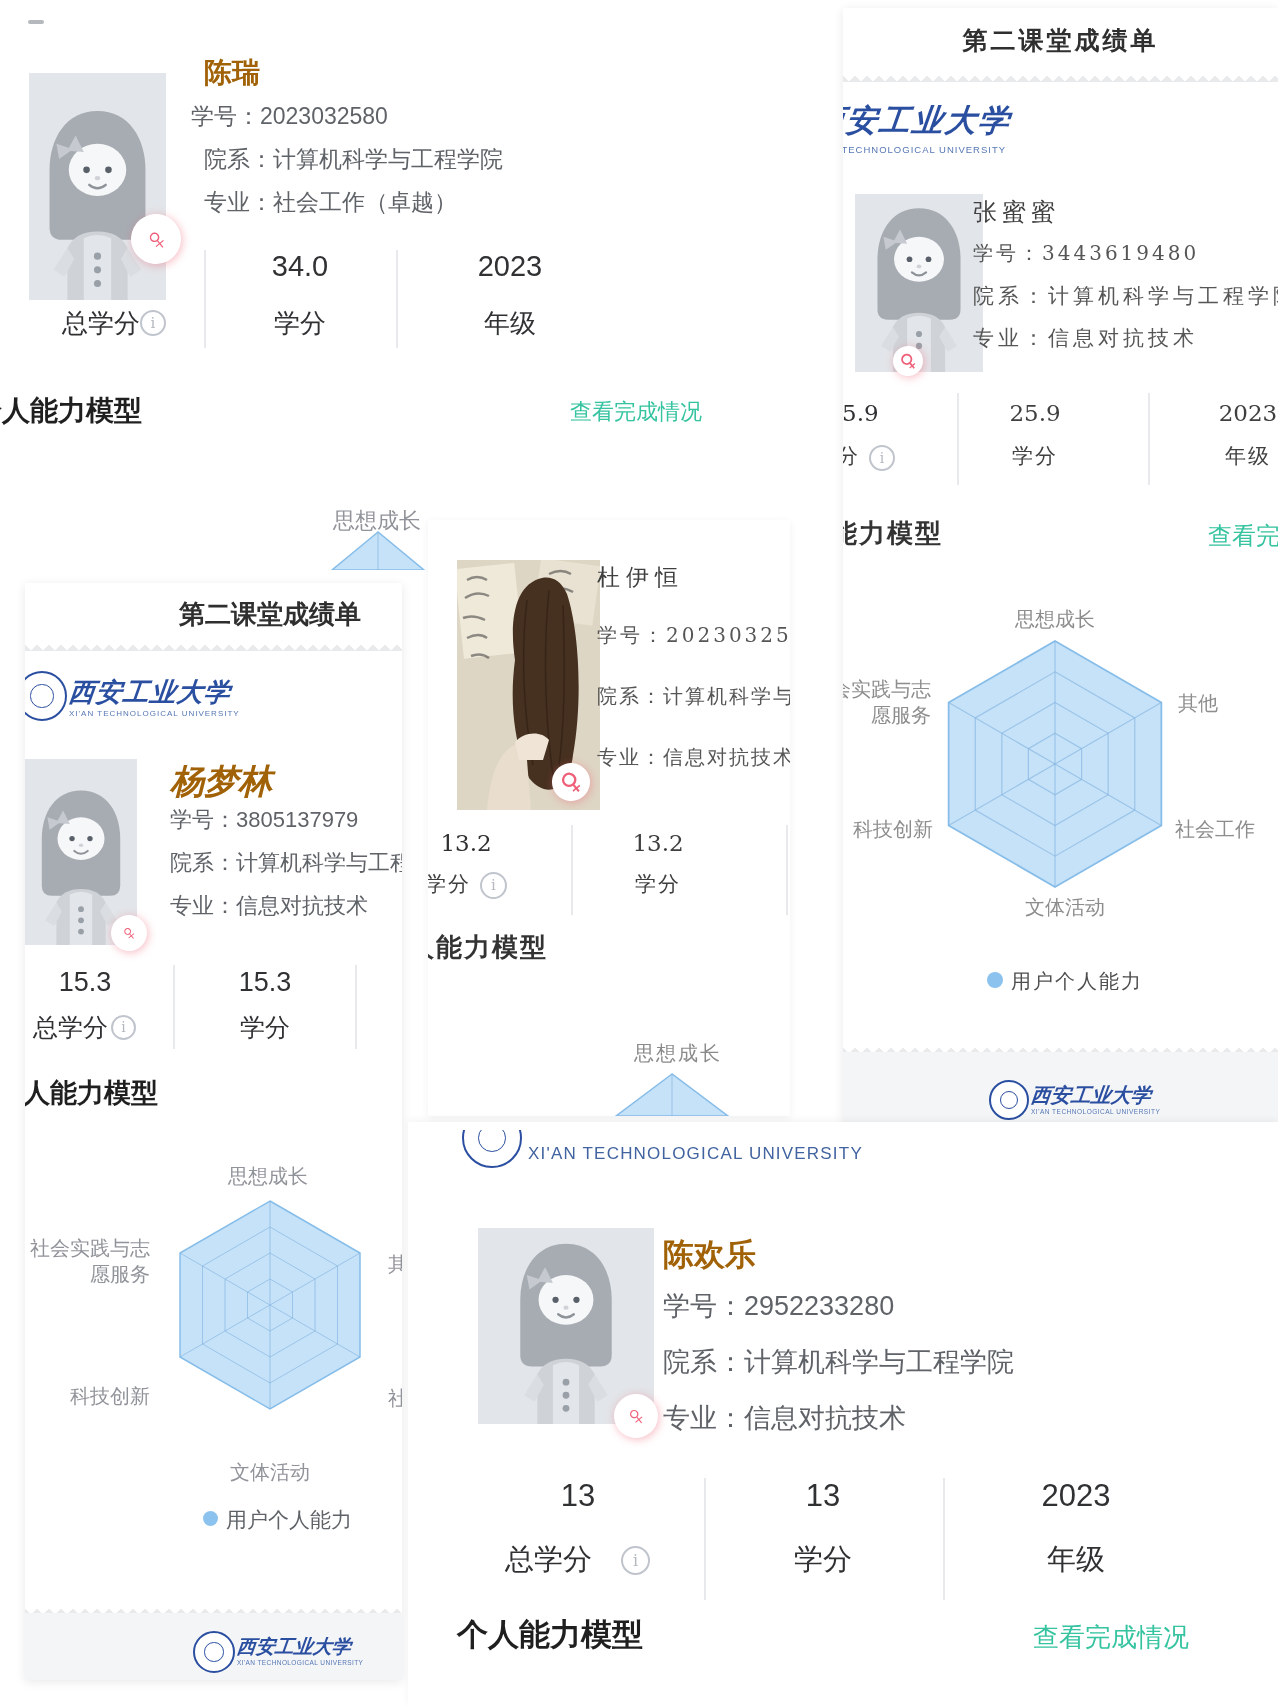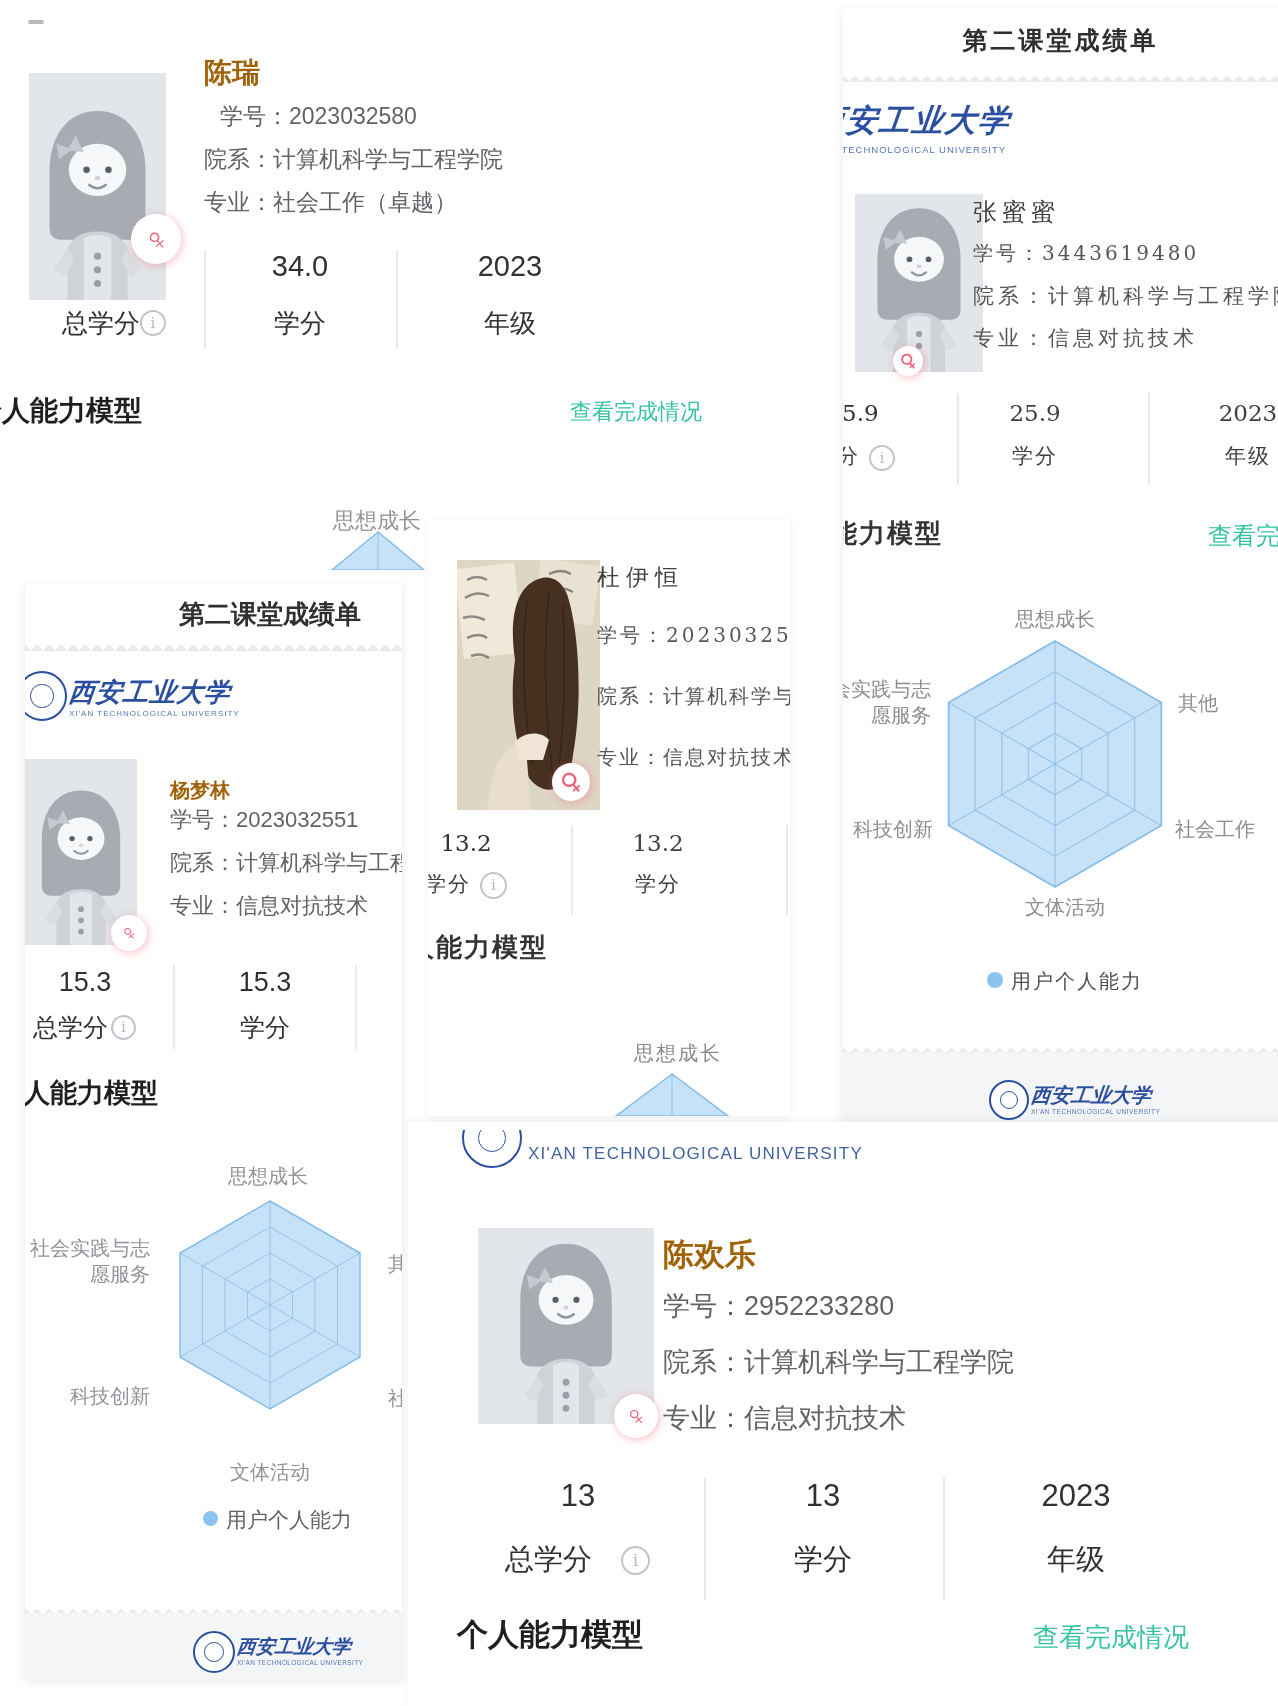--- a/index.html
+++ b/index.html
@@ -77,21 +77,21 @@
 
   <div class="card" style="left:0;top:0;width:778px;height:570px;box-shadow:none;">
     <div class="abs" style="left:28px;top:20px;width:16px;height:4px;background:#9ca1a7;border-radius:2px;opacity:.75;"></div>
     <div class="avatar" style="left:29px;top:73px;width:137px;height:227px;">
       <svg width="137" height="227" viewBox="0 0 100 150" preserveAspectRatio="xMidYMax meet">
           <use href="#girl"></use>
         </svg>
     </div>
     <div class="badge" style="left:131px;top:214px;width:50px;height:50px;font-size:34px;">♀</div>
     <div class="abs name" style="left:204px;top:54px;font-size:28px;">陈瑞</div>
-    <div class="abs row" style="left:220px;top:101px;font-size:23px;">学号：2023032580</div>
+    <div class="abs row" style="left:191px;top:101px;font-size:23px;">学号：2023032580</div>
     <div class="abs row" style="left:204px;top:144px;font-size:23px;">院系：计算机科学与工程学院</div>
     <div class="abs row" style="left:204px;top:187px;font-size:23px;">专业：社会工作（卓越）</div>
     <div class="abs stat-lab" style="left:62px;top:306px;font-size:26px;">总学分</div>
     <span class="abs info-i" style="left:140px;top:310px;width:22px;height:22px;line-height:22px;font-size:15px;">i</span>
     <div class="vdiv" style="left:204px;top:250px;height:98px;"></div>
     <div class="abs stat-val" style="left:250px;top:250px;width:100px;font-size:29px;">34.0</div>
     <div class="abs stat-lab" style="left:258px;top:306px;width:84px;font-size:26px;">学分</div>
     <div class="vdiv" style="left:396px;top:250px;height:98px;"></div>
     <div class="abs stat-val" style="left:455px;top:250px;width:110px;font-size:29px;">2023</div>
     <div class="abs stat-lab" style="left:463px;top:306px;width:94px;font-size:26px;">年级</div>
@@ -160,22 +160,22 @@
         <div class="core"></div>
       </div>
     <div class="abs script nowrap" style="left:44px;top:92px;font-size:26px;letter-spacing:1px;">西安工业大学</div>
     <div class="abs caps" style="left:44px;top:126px;font-size:8px;">XI'AN TECHNOLOGICAL UNIVERSITY</div>
     <div class="avatar" style="left:0;top:176px;width:112px;height:186px;">
       <svg width="112" height="186" viewBox="0 0 100 150" preserveAspectRatio="xMidYMax meet">
           <use href="#girl"></use>
         </svg>
     </div>
     <div class="badge" style="left:86px;top:332px;width:36px;height:36px;font-size:24px;">♀</div>
-    <div class="abs name" style="left:145px;top:194px;font-size:20px;">杨梦林</div>
-    <div class="abs row nowrap" style="left:145px;top:222px;font-size:22px;">学号：2023032551</div>
+    <div class="abs name" style="left:145px;top:176px;font-size:34px;font-style:italic;">杨梦林</div>
+    <div class="abs row nowrap" style="left:145px;top:222px;font-size:22px;">学号：3805137979</div>
     <div class="abs row nowrap" style="left:145px;top:265px;font-size:22px;">院系：计算机科学与工程学院</div>
     <div class="abs row nowrap" style="left:145px;top:308px;font-size:22px;">专业：信息对抗技术</div>
     <div class="abs stat-val red" style="left:10px;top:384px;width:100px;font-size:27px;">15.3</div>
     <div class="abs stat-lab nowrap" style="left:8px;top:428px;font-size:25px;">总学分</div>
     <span class="abs info-i" style="left:86px;top:432px;width:21px;height:21px;line-height:21px;font-size:14px;">i</span>
     <div class="vdiv" style="left:148px;top:382px;height:84px;"></div>
     <div class="abs stat-val" style="left:190px;top:384px;width:100px;font-size:27px;">15.3</div>
     <div class="abs stat-lab" style="left:198px;top:428px;width:84px;font-size:25px;">学分</div>
     <div class="vdiv" style="left:330px;top:382px;height:84px;"></div>
     <div class="abs name nowrap" style="left:-29px;top:492px;font-size:27px;color:#1f1f1f;">个人能力模型</div>

